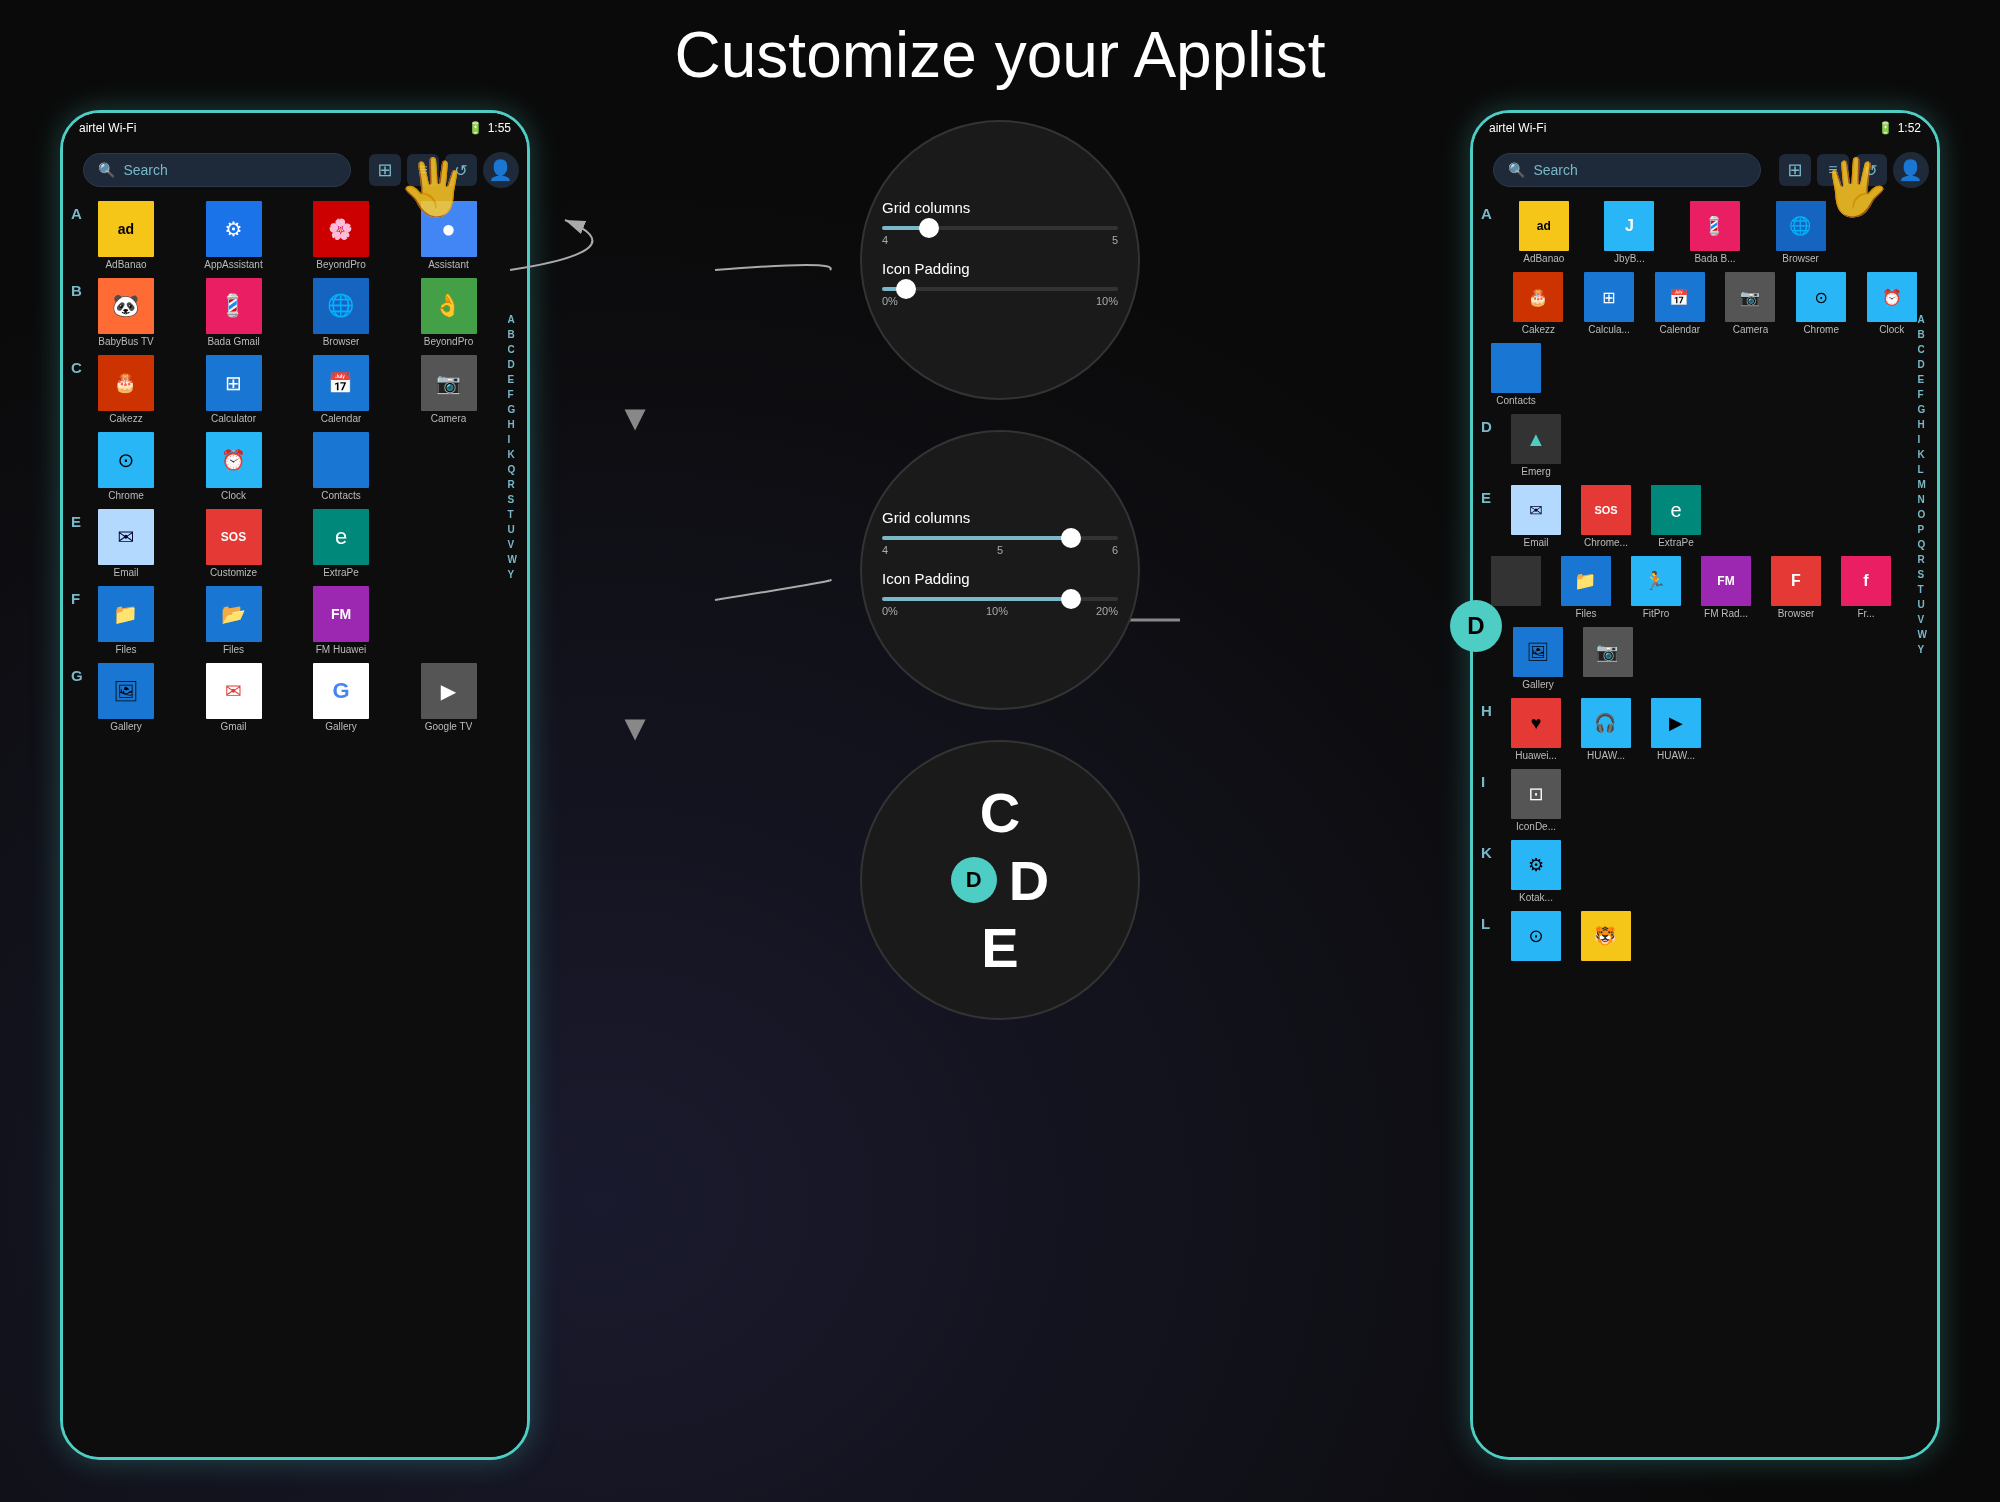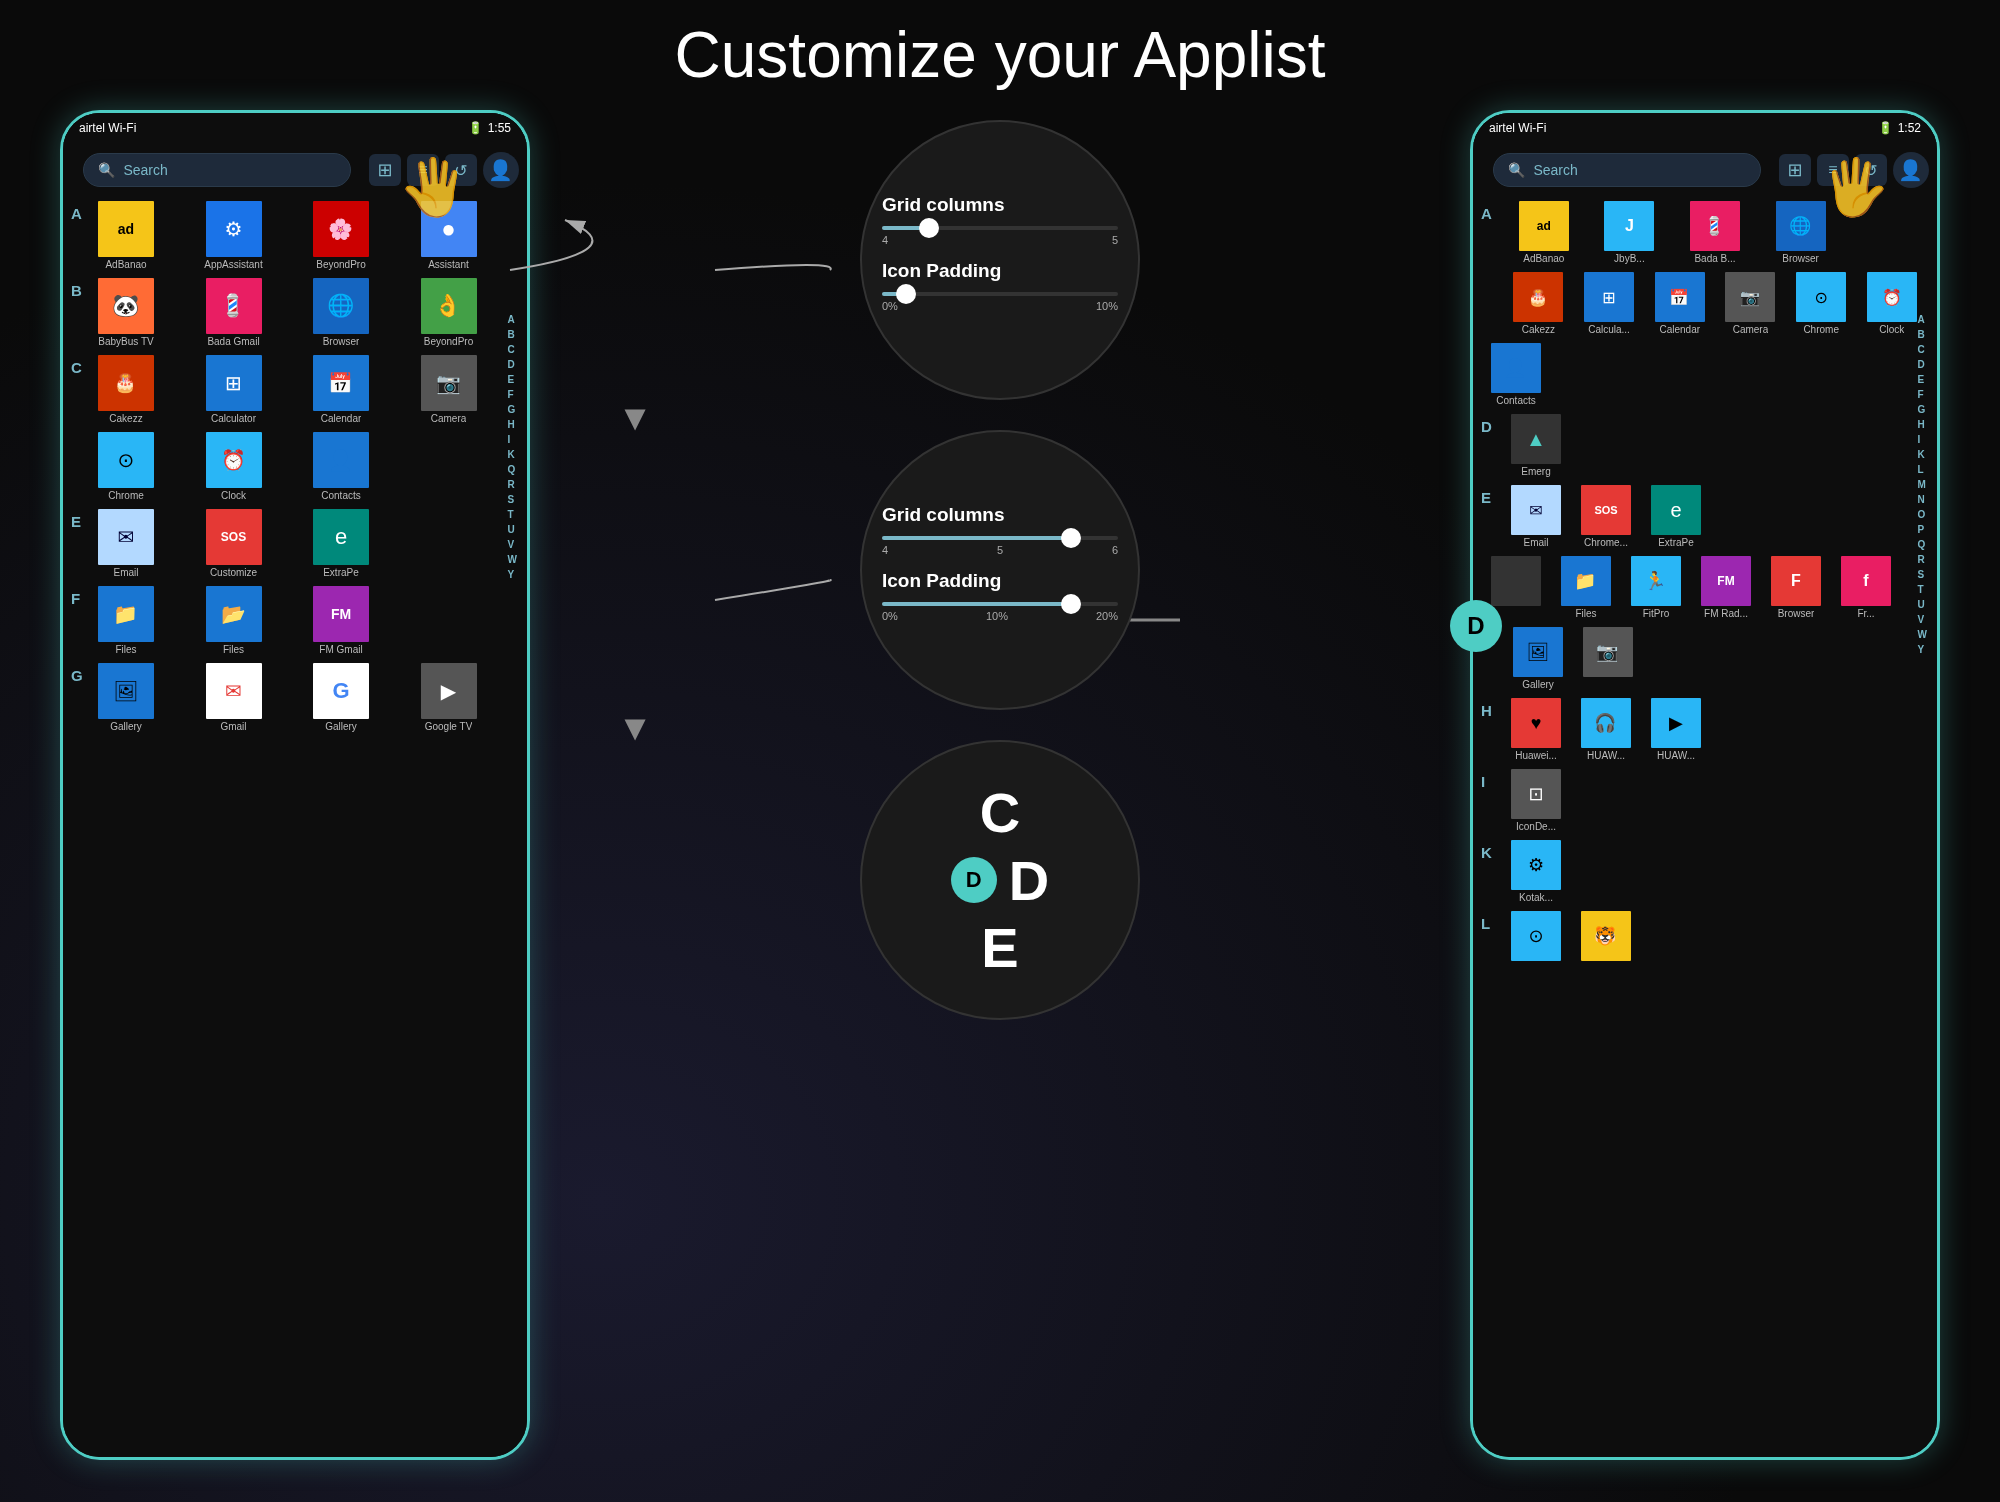--- a/index.html
+++ b/index.html
@@ -196,22 +196,22 @@
       transform: translateX(-50%);
     }
 
     .circle-content {
       padding: 20px;
       width: 100%;
     }
 
     .circle-title {
       color: #fff;
-      font-size: 19px;
-      font-weight: bold;
+      font-size: 15px;
+      font-weight: normal;
       margin-bottom: 10px;
     }
 
     .slider-container {
       margin-bottom: 14px;
     }
 
     .slider-track {
       position: relative;
       height: 4px;
@@ -454,21 +454,21 @@
         <div class="small-app-item">
           <div class="small-app-icon" style="background:#1976d2; font-size:20px;">📁</div>
           <div class="small-app-label">Files</div>
         </div>
         <div class="small-app-item">
           <div class="small-app-icon" style="background:#1976d2; font-size:20px;">📂</div>
           <div class="small-app-label">Files</div>
         </div>
         <div class="small-app-item">
           <div class="small-app-icon" style="background:#9c27b0; color:#fff; font-size:14px; font-weight:bold;">FM</div>
-          <div class="small-app-label">FM Gmail</div>
+          <div class="small-app-label">FM Huawei</div>
         </div>
       </div>
     </div>
 
     <div class="list-section">
       <div class="list-section-label">G</div>
       <div class="list-apps">
         <div class="small-app-item">
           <div class="small-app-icon" style="background:#1976d2; font-size:20px;">🖼</div>
           <div class="small-app-label">Gallery</div>

